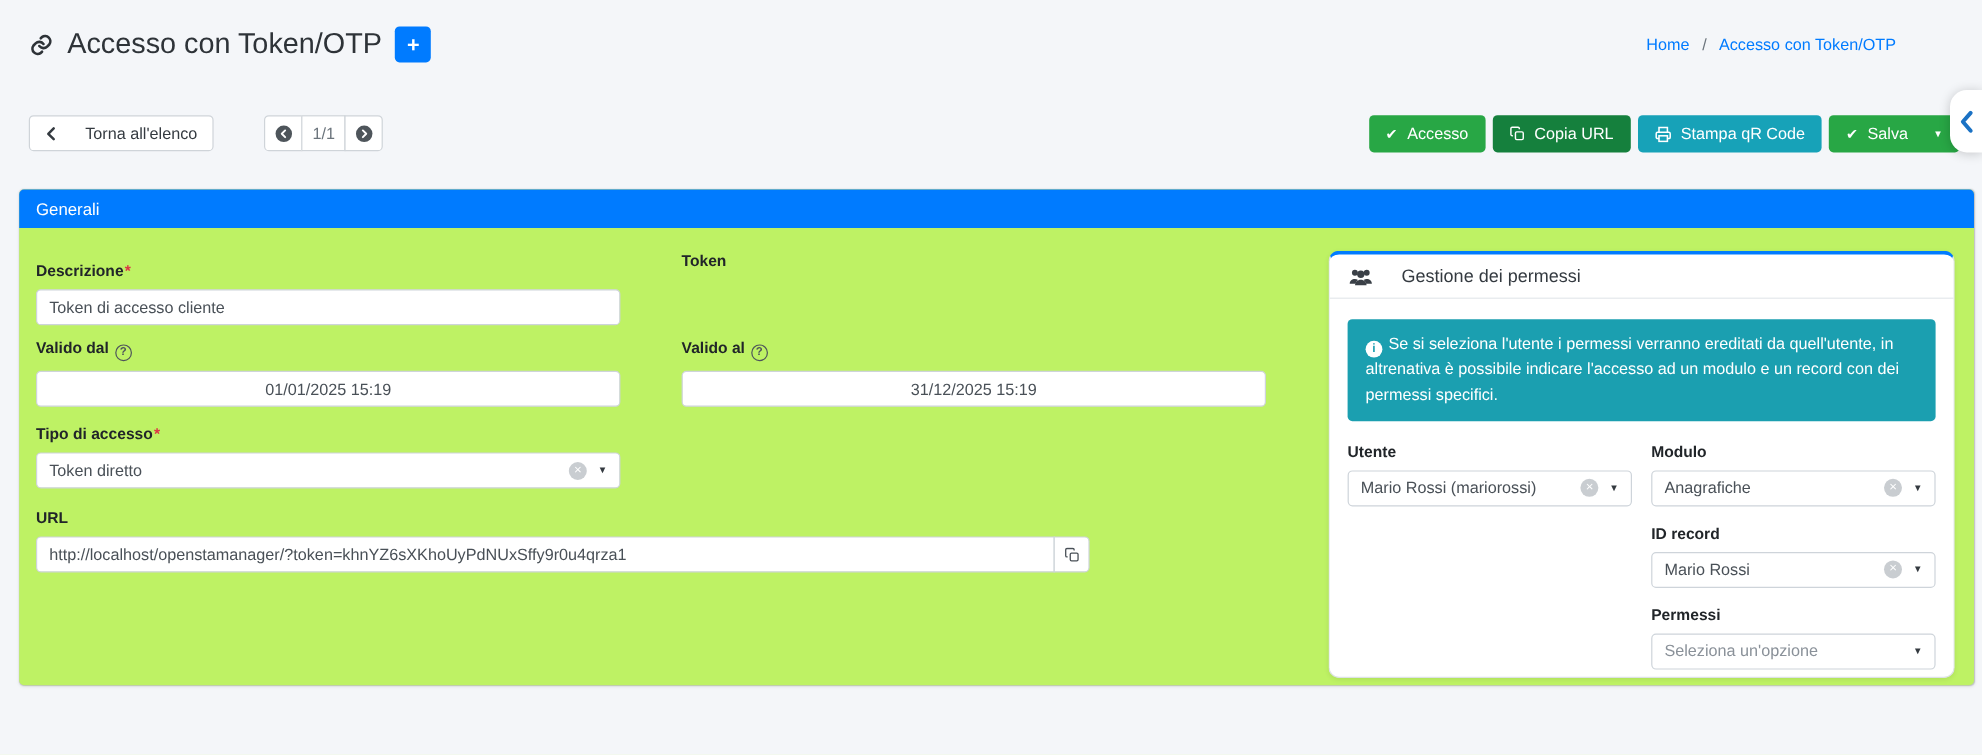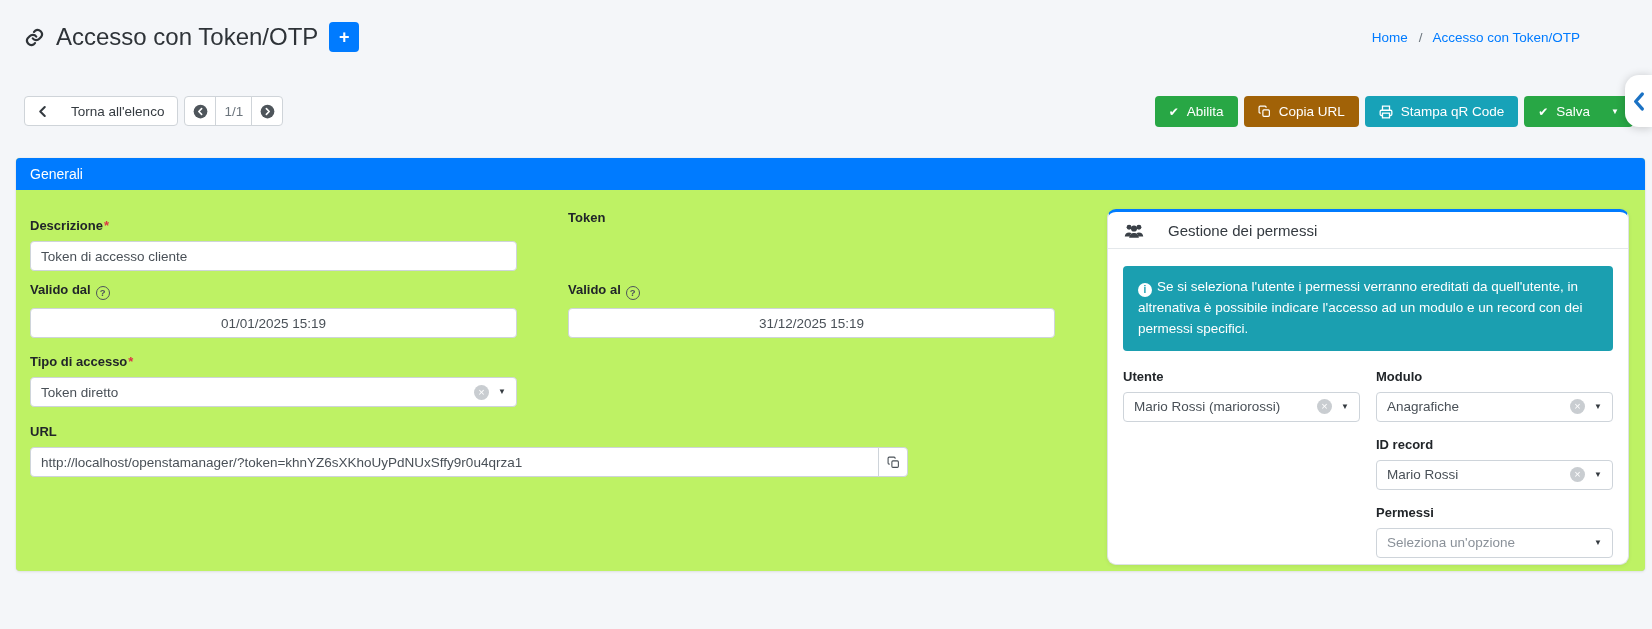--- a/index.html
+++ b/index.html
@@ -15,33 +15,33 @@
               display:flex; align-items:center; justify-content:center; }
   .breadcrumb { position:absolute; top:30px; right:72px; font-size:13.5px; white-space:nowrap; }
   .breadcrumb a { color:#007bff; text-decoration:none; cursor:pointer; }
   .breadcrumb .sep { color:#6c757d; margin:0 7px; }
 
   
   .toolbar-left { position:absolute; left:24px; top:96px; display:flex; gap:6px; }
   .btn-back { height:30px; background:#fff; border:1px solid #cfd4d9; border-radius:4px;
               display:flex; align-items:center; gap:24px; padding:0 13px; font-size:13.5px;
               color:#343a40; cursor:pointer; font-family:inherit; }
-  .pager-group { display:flex; }
+  .pager-group { display:flex;margin-left:36px; }
   .pg { height:30px; background:#fff; border:1px solid #cfd4d9; display:flex; align-items:center;
         justify-content:center; cursor:pointer; padding:0; font-family:inherit; }
   .pg + .pg { margin-left:-1px; }
   .pg-prev { width:32px; border-radius:4px 0 0 4px; }
   .pg-label { width:37px; font-size:13.5px; color:#6c757d; cursor:default; }
   .pg-next { width:32px; border-radius:0 4px 4px 0; }
 
   .actions { position:absolute; top:96px; right:19px; display:flex; gap:6px; }
   .btn { height:31px; border:none; border-radius:4px; color:#fff; font-size:13.5px;
          display:flex; align-items:center; gap:8px; padding:0 14px; cursor:pointer; font-family:inherit; }
   .btn .check { font-size:12px; line-height:1; }
-  .green { background:#28a745; } .blue { background:#a16207; } .teal { background:#17a2b8; }
+  .green { background:#28a745; } .blue { background:#15803d; } .teal { background:#17a2b8; }
   .salva .caret-glyph { font-size:8px; margin-left:13px; }
 
   .side-tab { position:absolute; top:75px; right:0; width:27px; height:52px; background:#fff;
               border-radius:14px 0 0 14px; box-shadow:0 1px 10px rgba(0,0,0,.2);
               display:flex; align-items:center; justify-content:center; z-index:6; cursor:pointer; }
 
   
   .main-card { position:absolute; left:16px; top:158px; width:1629px; height:413px; background:#bef264;
                border-radius:4px; box-shadow:0 0 1px rgba(0,0,0,.18), 0 1px 3px rgba(0,0,0,.08); }
   .card-header { height:32px; background:#007bff; border-radius:4px 4px 0 0; color:#fff;
@@ -145,21 +145,21 @@
             <circle cx="12" cy="12" r="11" fill="#4e555b"></circle>
             <path d="M10.2 7.5 14.7 12l-4.5 4.5" stroke="#fff" stroke-width="2.6" fill="none" stroke-linecap="round" stroke-linejoin="round"></path>
           </svg>
       </button>
     </div>
   </div>
 
   <div class="actions">
     <button class="btn green">
       <span class="check">✔</span>
-      <span>Abilita</span>
+      <span>Accesso</span>
     </button>
     <button class="btn blue">
       <span style="display:flex;">
         <svg width="13" height="13" viewBox="0 0 24 24" fill="none" stroke="#fff" stroke-width="2.2">
             <rect x="9" y="9" width="12" height="12" rx="2"></rect>
             <path d="M5 15H4a2 2 0 0 1-2-2V4a2 2 0 0 1 2-2h9a2 2 0 0 1 2 2v1"></path>
           </svg>
       </span>
       <span>Copia URL</span>
     </button>

